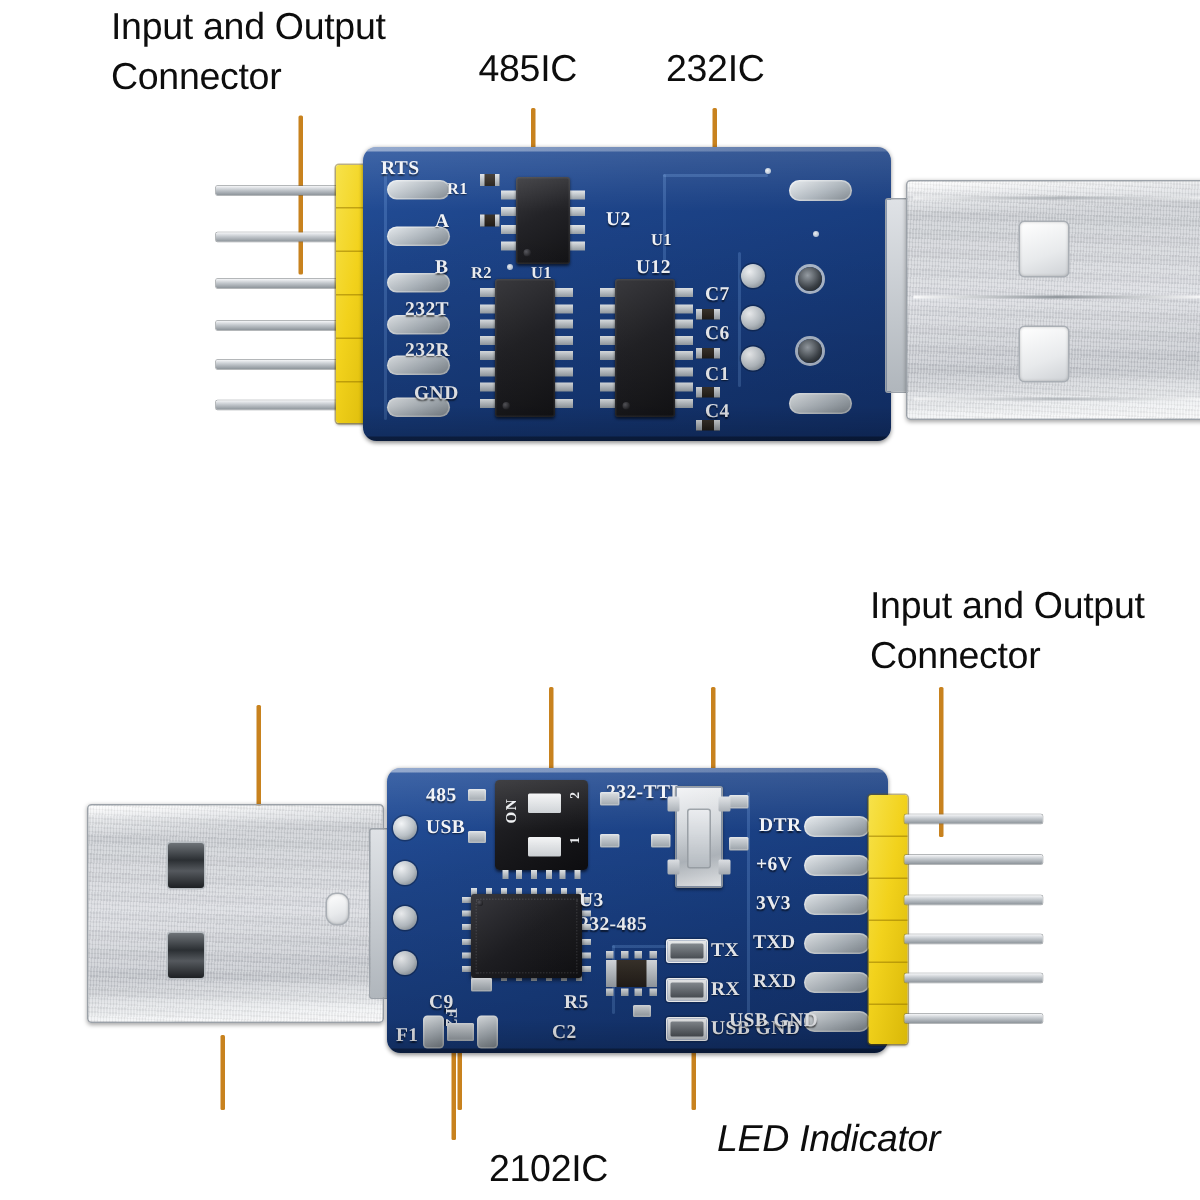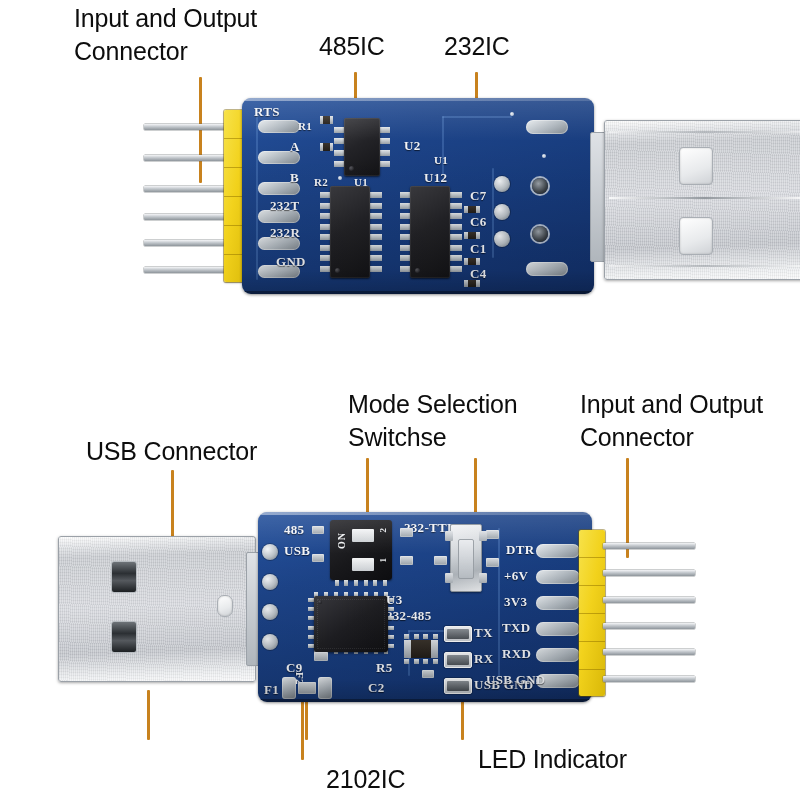--- a/index.html
+++ b/index.html
@@ -240,28 +240,25 @@
 </head>
 <body>
 
 <div class="stage">
 
   <div class="callout" style="left:60px;top:2px;">Input and Output
 Connector</div>
   <div class="callout" style="left:305px;top:30px;">485IC</div>
   <div class="callout" style="left:430px;top:30px;">232IC</div>
 
-  <div class="callout" style="left:72px;top:435px;">USB Connector</div>
-  <div class="callout" style="left:334px;top:388px;">Mode Selection
-Switchse</div>
   <div class="callout" style="left:566px;top:388px;">Input and Output
 Connector</div>
 
   <div class="callout" style="left:312px;top:763px;">2102IC</div>
-  <div class="callout" style="left:464px;top:743px;">LED Indicator</div>
+  <div class="callout" style="left:464px;top:743px;font-style:italic;">LED Indicator</div>
 
   <div class="leader" style="left:185px;top:77px;height:106px;"></div>
   <div class="leader" style="left:340px;top:72px;height:40px;"></div>
   <div class="leader" style="left:461px;top:72px;height:40px;"></div>
 
   <div class="leader" style="left:157px;top:470px;height:108px;"></div>
   <div class="leader" style="left:352px;top:458px;height:78px;"></div>
   <div class="leader" style="left:460px;top:458px;height:88px;"></div>
   <div class="leader" style="left:612px;top:458px;height:100px;"></div>
 

